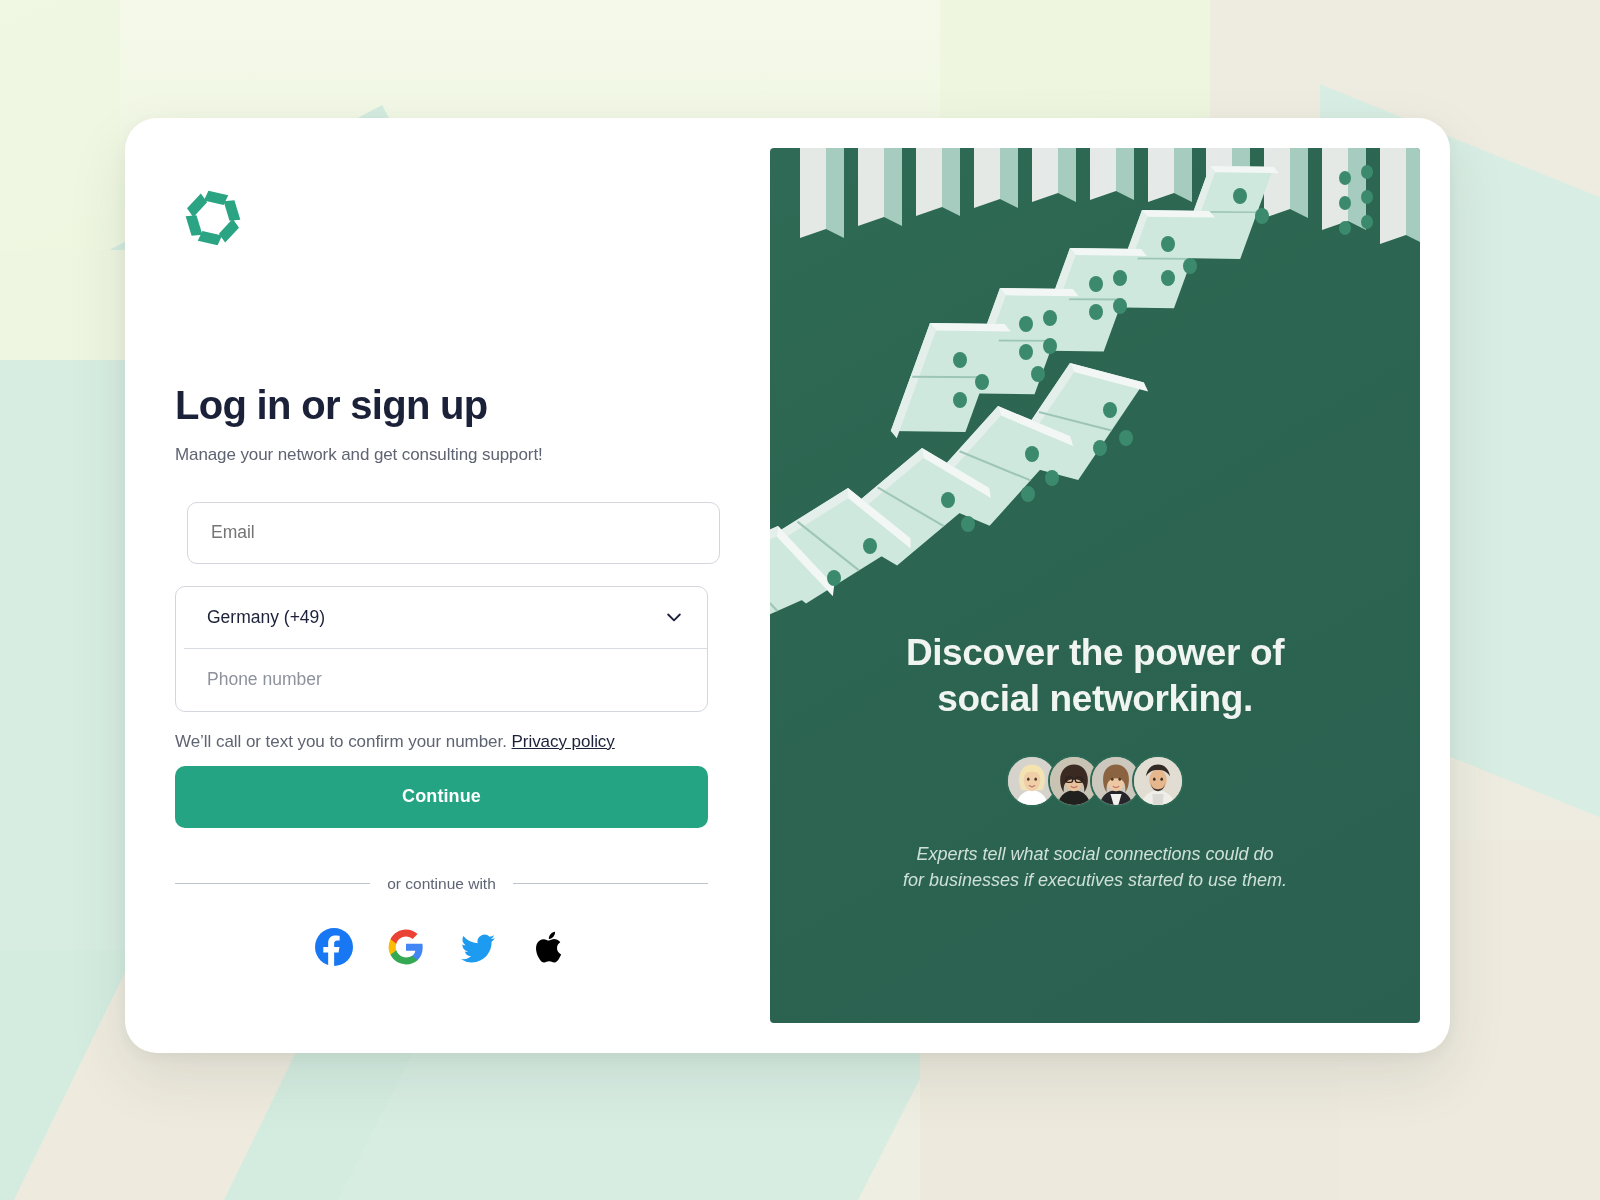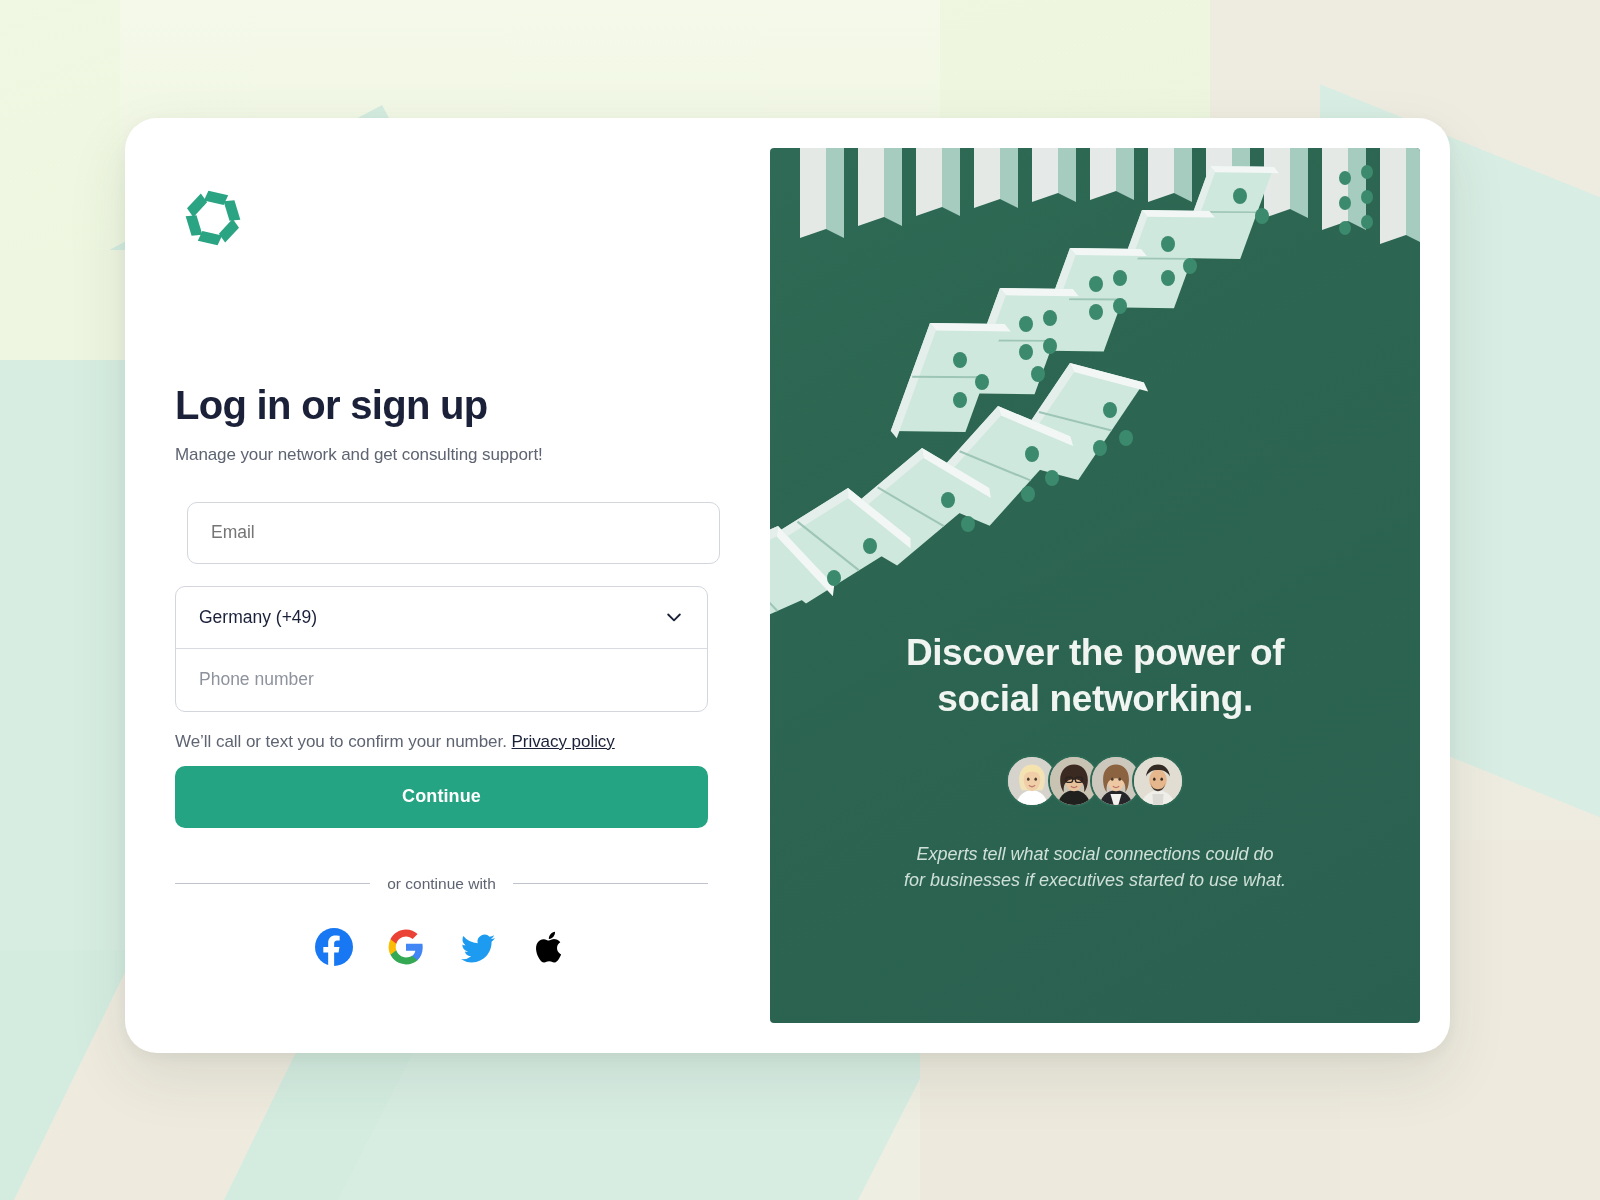--- a/index.html
+++ b/index.html
@@ -151,20 +151,21 @@
     background: #fff;
     margin-left: 12px;
   }
 
   .phone-group {
     margin-top: 22px;
     width: 533px;
     border: 1px solid #d3d6dd;
     border-radius: 10px;
     overflow: hidden;
+    padding-left: 8px;
   }
   .phone-group .row {
     height: 62px;
     display: flex;
     align-items: center;
     padding: 0 23px;
     font-size: 17.5px;
   }
   .phone-group .row.country {
     color: #1b2139;
@@ -566,19 +567,19 @@
               <path d="M13 21c1-8 6-13 13-13s12 5 13 13c-3-5-7-7-13-7s-10 2-13 7z" fill="#332a24"></path>
               <path d="M18 28c1 6 4 9 8 9s7-3 8-9c-1 5-4 7-8 7s-7-2-8-7z" fill="#453a31"></path>
               <ellipse cx="22" cy="24" rx="1.4" ry="1.7" fill="#3a2f26"></ellipse>
               <ellipse cx="30" cy="24" rx="1.4" ry="1.7" fill="#3a2f26"></ellipse>
             </svg>
           </div>
         </div>
 
         <p class="promo-body">
           <span>Experts tell what social connections could do</span><br>
-          <span>for businesses if executives started to use what.</span>
+          <span>for businesses if executives started to use them.</span>
         </p>
       </div>
 
     </div>
   </div>
 </div>
 
 </body></html>

